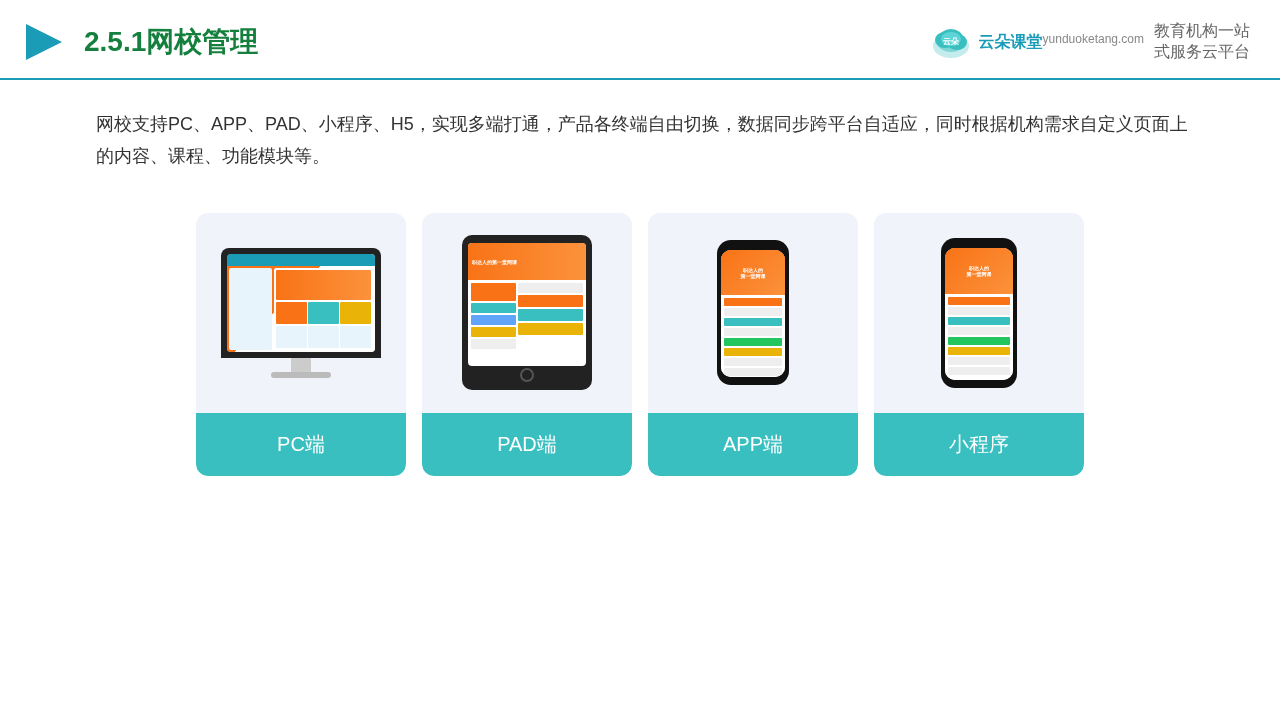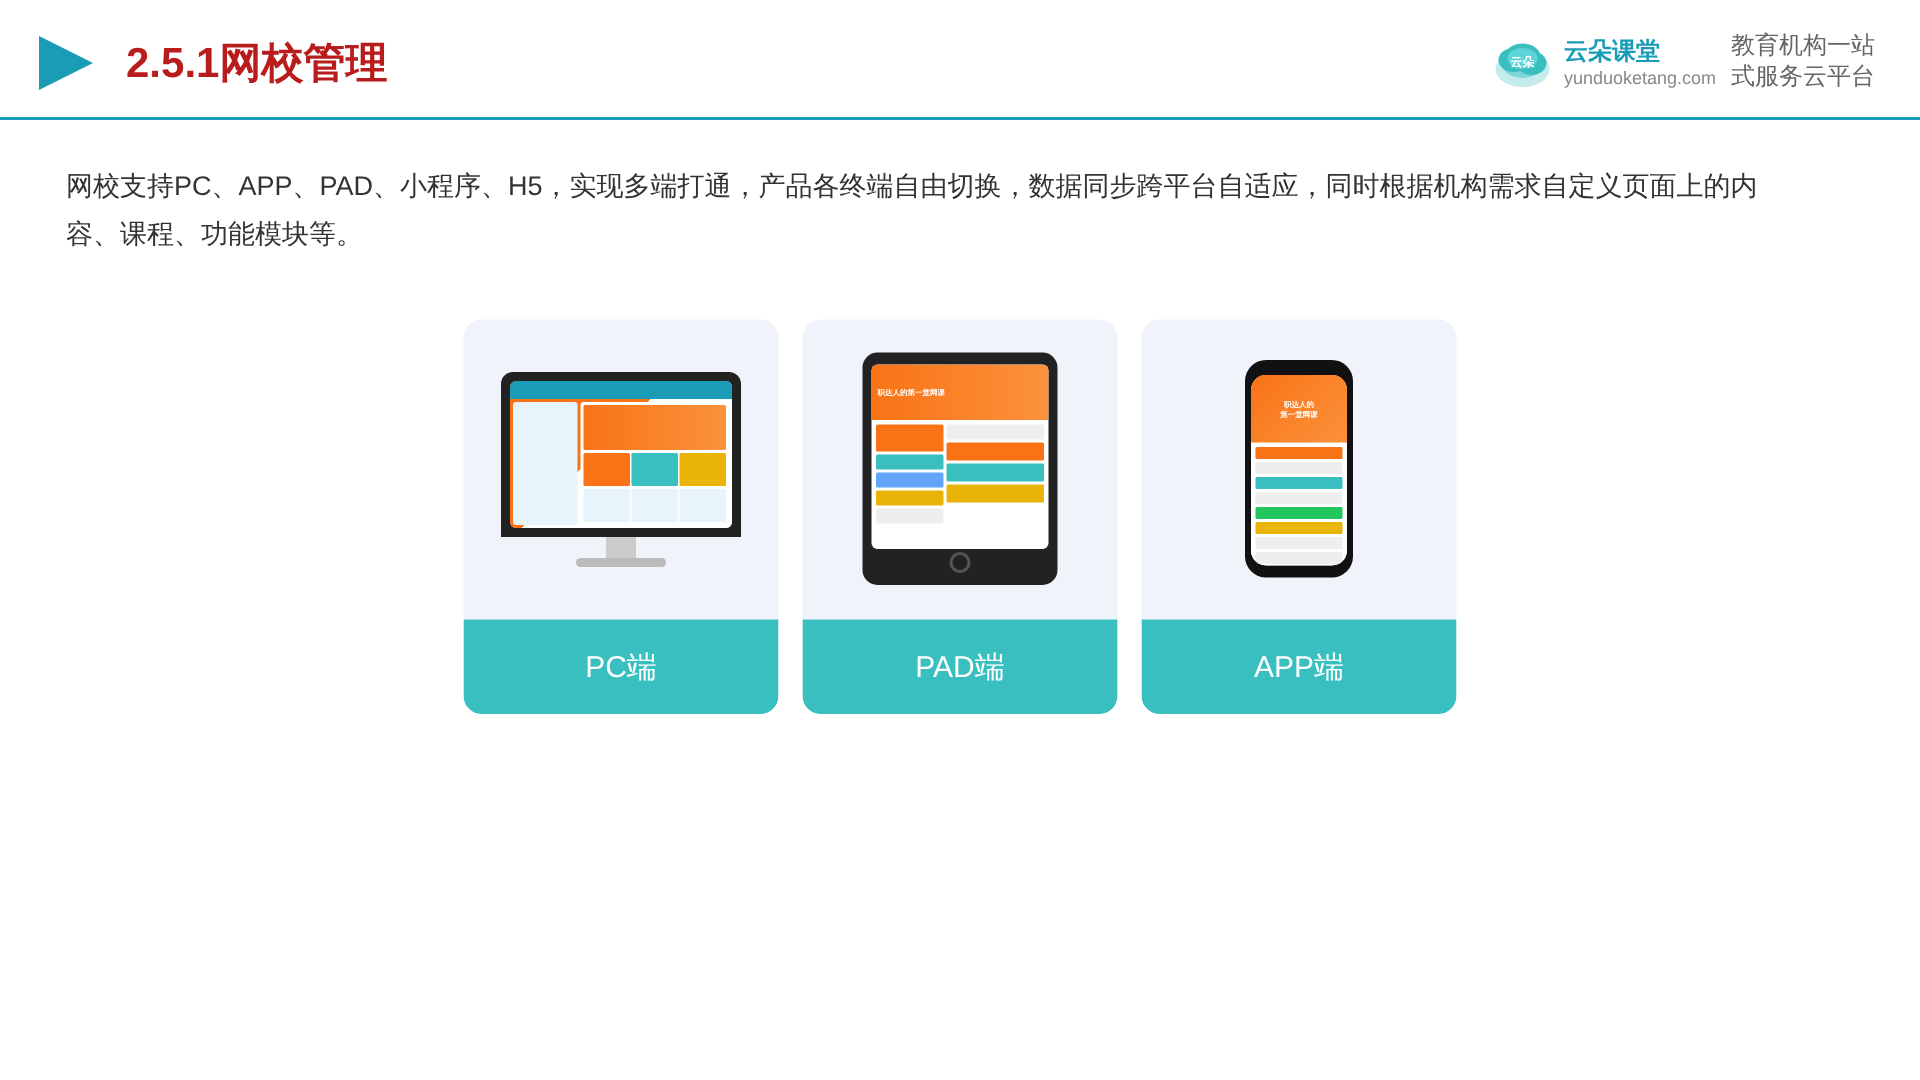--- a/index.html
+++ b/index.html
@@ -25,39 +25,39 @@
       align-items: center;
       gap: 16px;
     }
     .logo-arrow {
       width: 48px;
       height: 48px;
     }
     .page-title {
       font-size: 28px;
       font-weight: bold;
-      color: #b91c1c;
+      color: #15803d;
     }
     .header-right {
       display: flex;
       align-items: flex-start;
       gap: 8px;
     }
     .brand-logo {
       display: flex;
       align-items: center;
       gap: 6px;
     }
     .brand-icon {
       width: 44px;
       height: 36px;
     }
     .brand-text {
       display: flex;
-      flex-direction: column;
+      flex-direction: row;
       align-items: flex-start;
     }
     .brand-name {
       font-size: 16px;
       font-weight: bold;
       color: #1a9cb7;
       line-height: 1.2;
     }
     .brand-url {
       font-size: 12px;
@@ -66,21 +66,21 @@
     .brand-slogan {
       font-size: 16px;
       color: #666;
       line-height: 1.3;
       text-align: left;
       margin-left: 4px;
     }
 
     
     .description {
-      padding: 28px 80px 20px 44px;
+      padding: 28px 80px 20px 96px;
       font-size: 18px;
       color: #333;
       line-height: 1.8;
     }
 
     
     .cards-section {
       display: flex;
       gap: 16px;
       padding: 20px 60px 30px 60px;
@@ -459,15 +459,40 @@
               <div class="phone-row"></div>
               <div class="phone-row"></div>
             </div>
           </div>
         </div>
       </div>
     </div>
     <div class="card-label">APP端</div>
   </div>
 
+  <div class="card">
+    <div class="card-image-area">
+      <div class="phone-mockup" style="width:76px;height:150px;">
+        <div class="phone-notch"></div>
+        <div class="phone-screen">
+          <div class="phone-screen-content">
+            <div class="phone-top-banner">
+              <div class="phone-top-text">职达人的<br>第一堂网课</div>
+            </div>
+            <div class="phone-bottom">
+              <div class="phone-row orange"></div>
+              <div class="phone-row"></div>
+              <div class="phone-row blue"></div>
+              <div class="phone-row"></div>
+              <div class="phone-row green"></div>
+              <div class="phone-row yellow"></div>
+              <div class="phone-row"></div>
+              <div class="phone-row"></div>
+            </div>
+          </div>
+        </div>
+      </div>
+    </div>
+    <div class="card-label">小程序</div>
+  </div>
 
 
 </div>
 
 </body></html>

